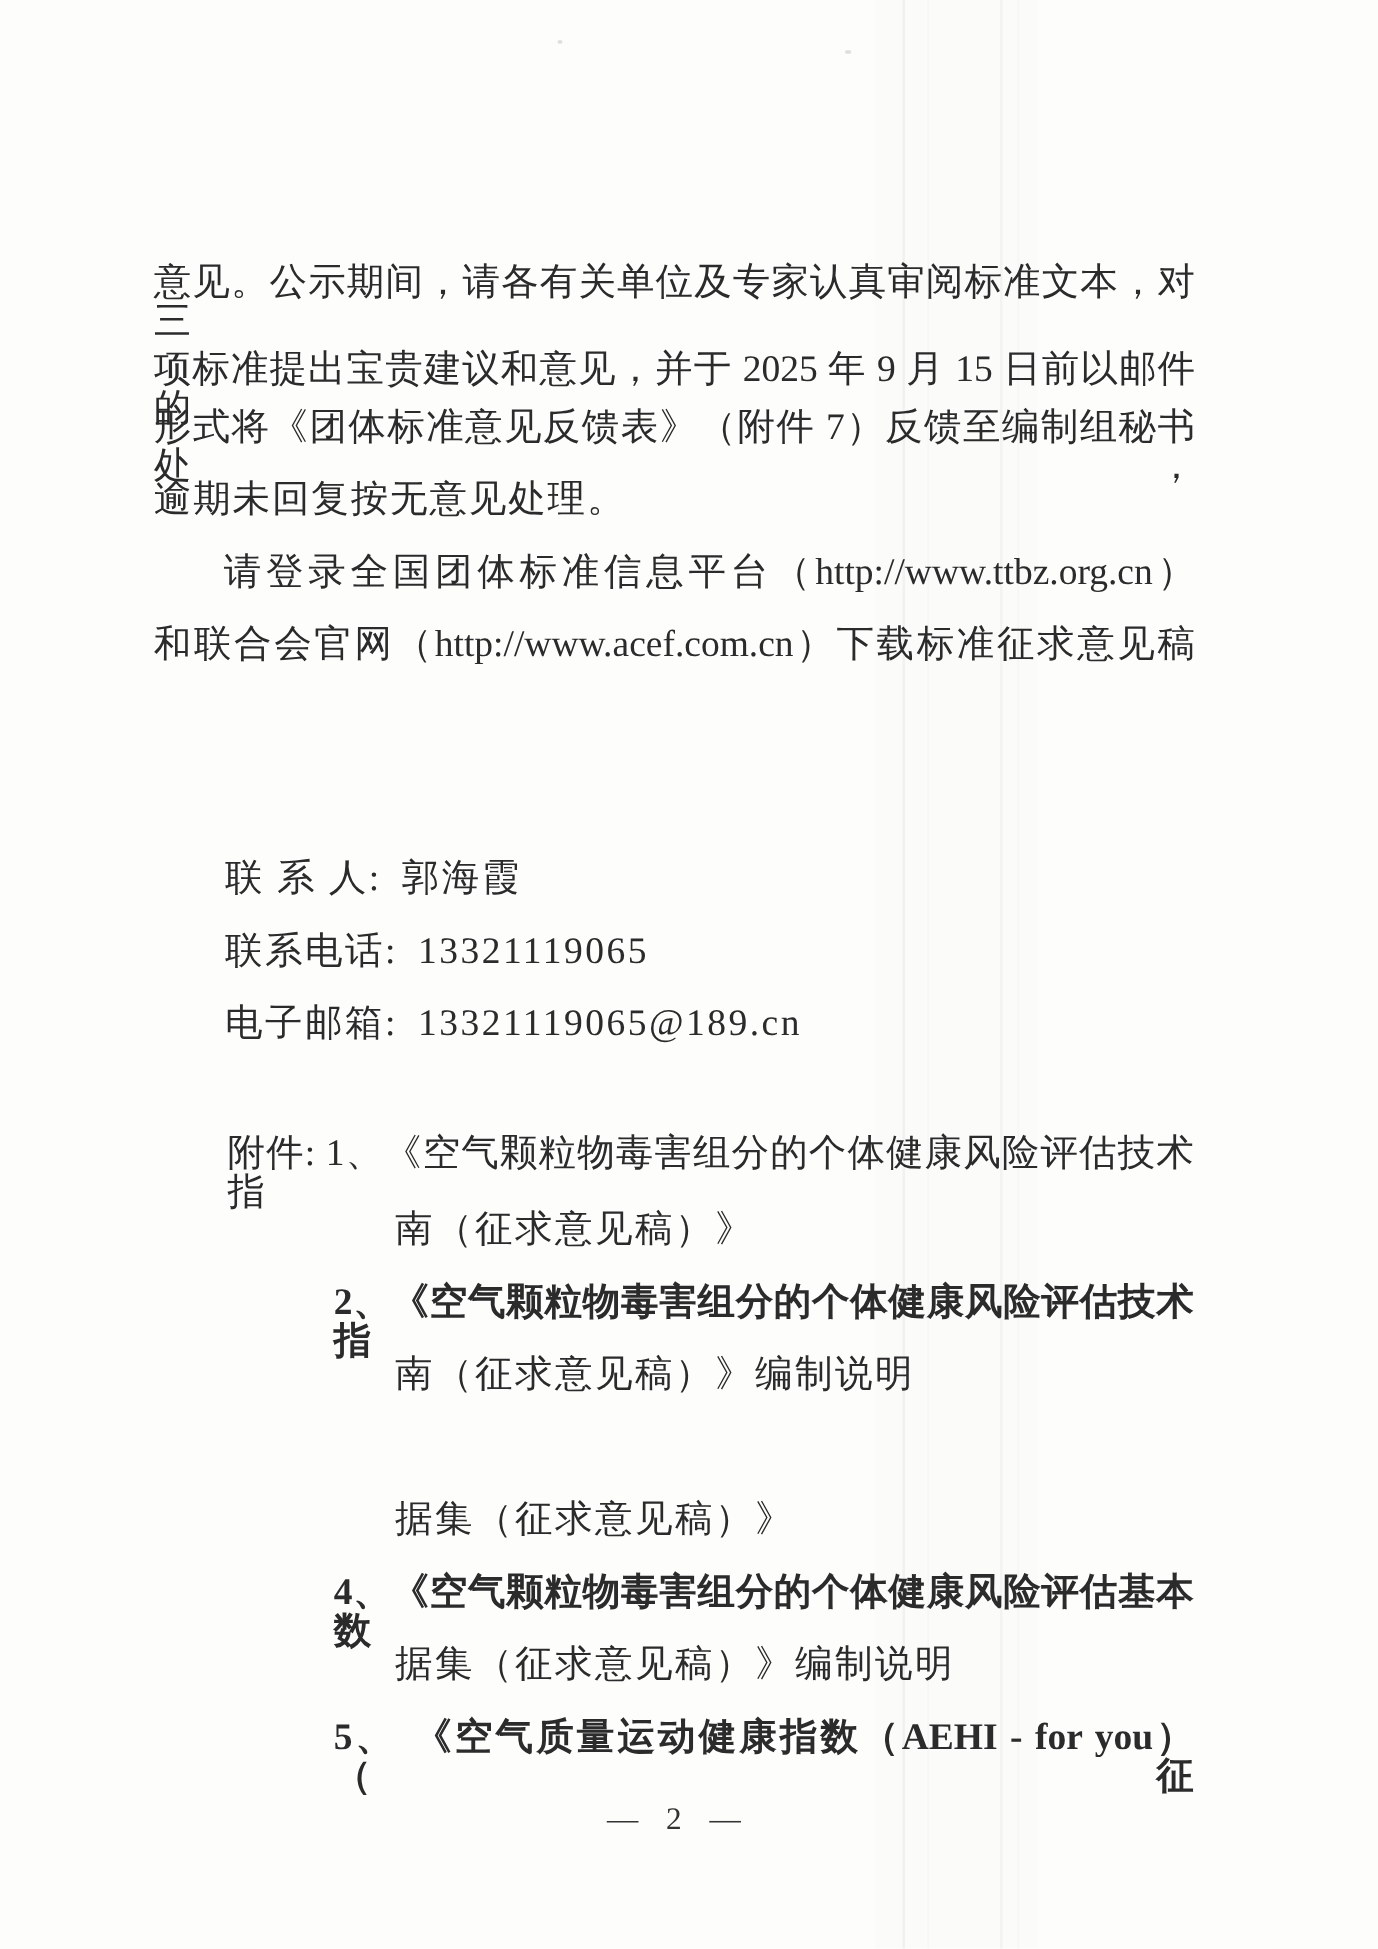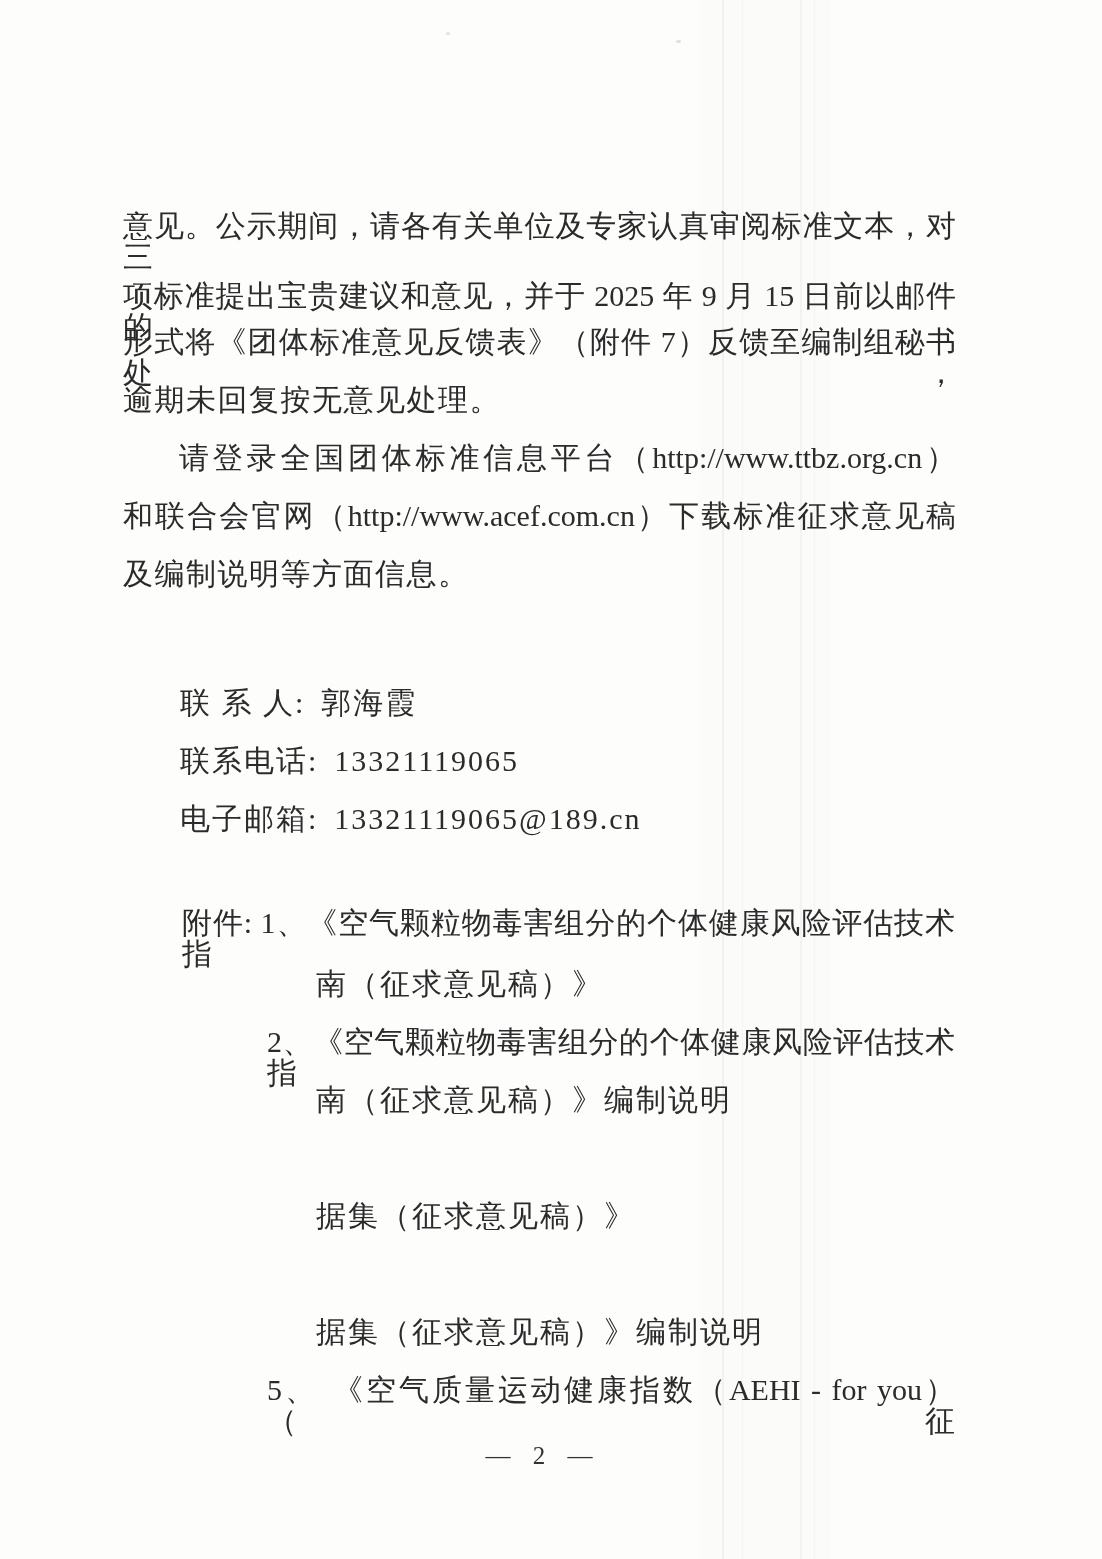--- a/index.html
+++ b/index.html
@@ -50,21 +50,21 @@
     letter-spacing: normal;
     text-align: justify;
     text-align-last: justify;
   }
   .indent { text-indent: 56px; }
 
   .contact-row { left: 180px; letter-spacing: 2px; }
   .contact-row .cv { margin-left: 16px; }
 
   .att-first { left: 182px; width: 773px; }
-  .att-item  { left: 267px; width: 688px; }
+  .att-item  { left: 267px; width: 688px; font-weight: bold; }
   .att-cont  { left: 316px; letter-spacing: 2px; }
   .att-gap   { display: inline-block; width: 12px; }
 
   .footer {
     top: 1440px;
     text-align: center;
     font-size: 25px;
     letter-spacing: 1px;
     word-spacing: 14px;
     color: #333333;
@@ -83,21 +83,20 @@
   <div class="speck p1"></div>
   <div class="speck p2"></div>
 
   <div class="ln just" style="top:210px">意见。公示期间，请各有关单位及专家认真审阅标准文本，对三</div>
   <div class="ln just" style="top:280px">项标准提出宝贵建议和意见，并于 2025 年 9 月 15 日前以邮件的</div>
   <div class="ln just" style="top:326px">形式将《团体标准意见反馈表》（附件 7）反馈至编制组秘书处，</div>
   <div class="ln" style="top:384px">逾期未回复按无意见处理。</div>
 
   <div class="ln just" style="top:500px">和联合会官网（http://www.acef.com.cn）下载标准征求意见稿</div>
   <div class="ln just indent" style="top:442px">请登录全国团体标准信息平台（http://www.ttbz.org.cn）</div>
-  <div class="ln" style="top:558px">及编制说明等方面信息。</div>
 
   <div class="ln contact-row" style="top:687px">
     <span>联 系 人:</span><span class="cv">郭海霞</span>
   </div>
   <div class="ln contact-row" style="top:745px">
     <span>联系电话:</span><span class="cv">13321119065</span>
   </div>
   <div class="ln contact-row" style="top:803px">
     <span>电子邮箱:</span><span class="cv">13321119065@189.cn</span>
   </div>
@@ -108,20 +107,23 @@
   </div>
   <div class="ln att-cont" style="top:968px">南（征求意见稿）》</div>
 
   <div class="ln att-item just" style="top:1026px">
     <span>2、</span><span>《空气颗粒物毒害组分的个体健康风险评估技术指</span>
   </div>
   <div class="ln att-cont" style="top:1084px">南（征求意见稿）》编制说明</div>
 
   <div class="ln att-cont" style="top:1200px">据集（征求意见稿）》</div>
 
+  <div class="ln att-item just" style="top:1258px">
+    <span>4、</span><span>《空气颗粒物毒害组分的个体健康风险评估基本数</span>
+  </div>
   <div class="ln att-cont" style="top:1316px">据集（征求意见稿）》编制说明</div>
 
   <div class="ln att-item just" style="top:1374px">
     <span>5、</span><span class="att-gap"></span><span>《空气质量运动健康指数（AEHI - for you）（征</span>
   </div>
 
   <div class="ln footer">— 2 —</div>
 
 </div>
 

